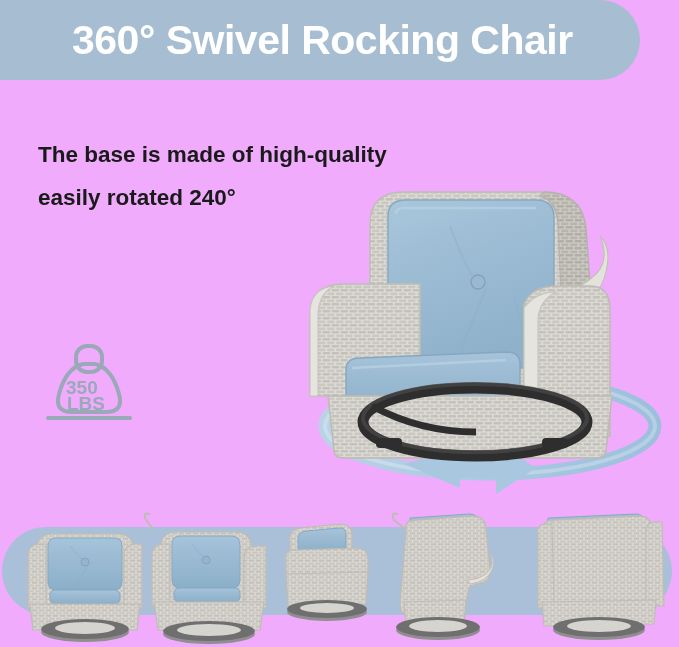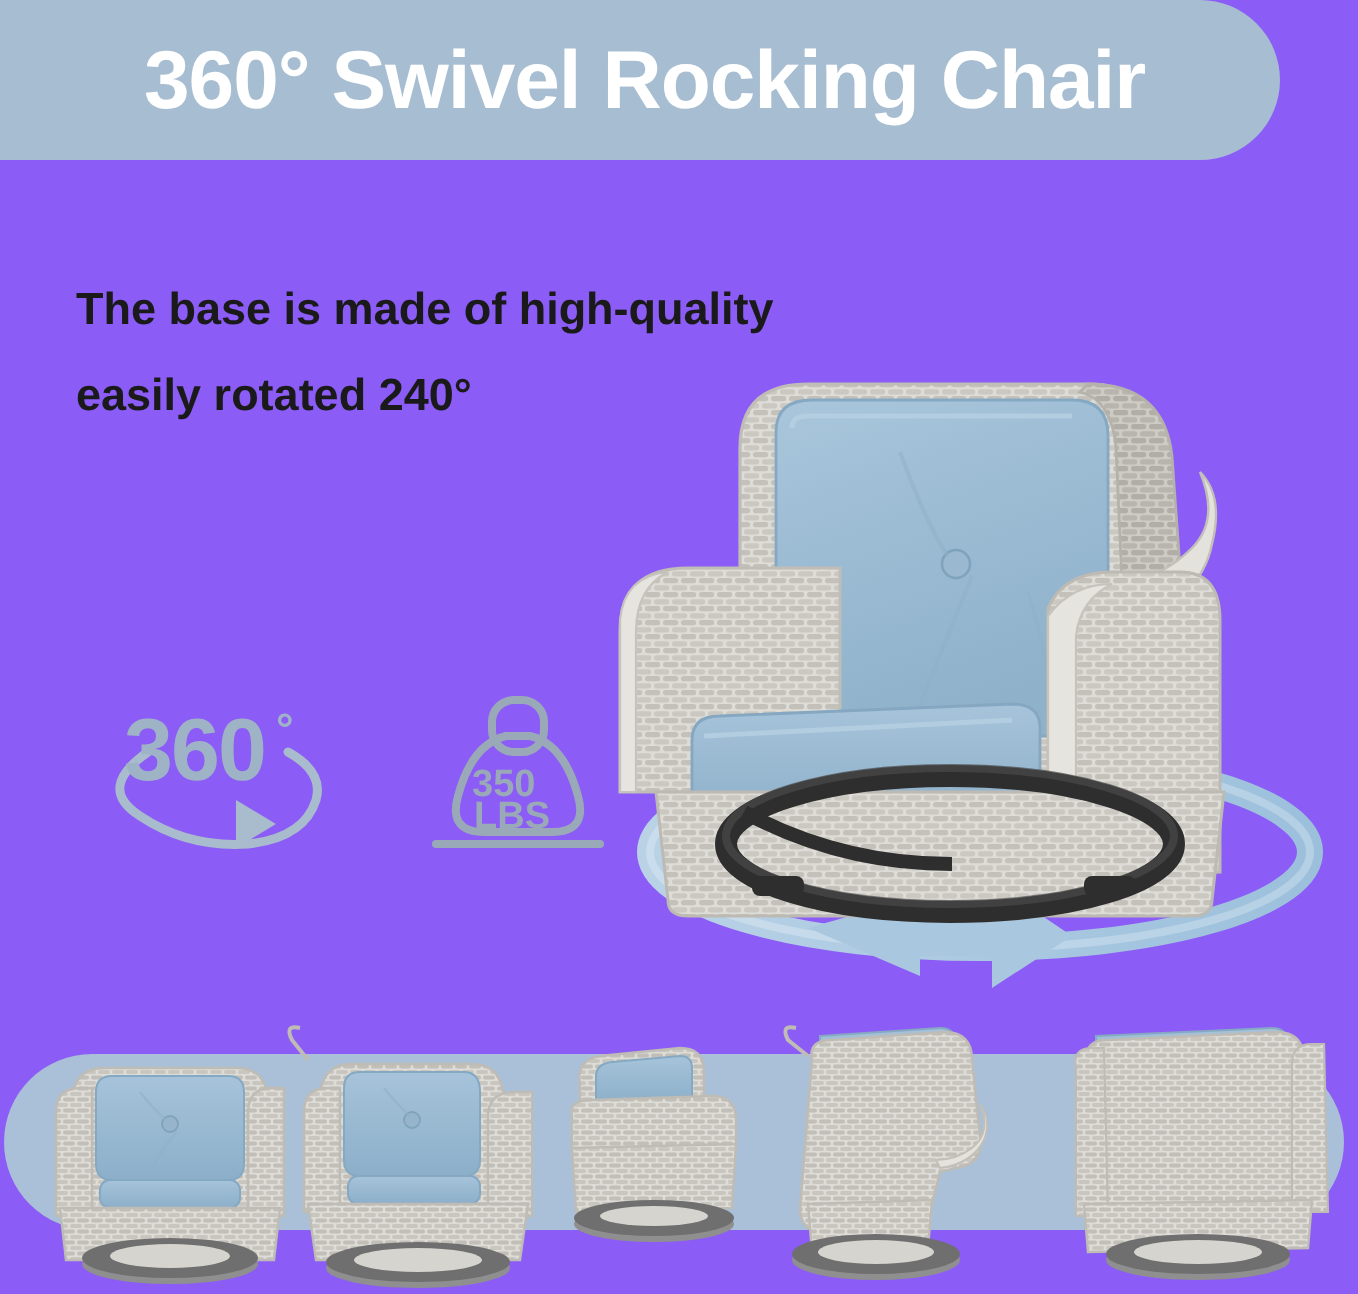--- a/index.html
+++ b/index.html
@@ -3,21 +3,21 @@
 <meta charset="utf-8">
 <style>
   html,body{margin:0;padding:0;}
   body{
     width:679px;height:647px;
     background:#ffffff;
     font-family:"Liberation Sans", sans-serif;
     overflow:hidden;
     position:relative;
   }
-  #page{position:relative;width:679px;height:647px;overflow:hidden;background:#8b5cf6;}
+  #page{position:relative;width:679px;height:647px;overflow:hidden;background:#f0abfc;}
 
   
   .header-banner{
     position:absolute;left:0;top:0;width:640px;height:80px;
     background:#a7bdd1;
     border-radius:0 40px 40px 0;
     display:flex;align-items:center;
   }
   .header-title{
     margin-left:72px;
@@ -145,31 +145,20 @@
         <ellipse cx="175" cy="322" rx="112" ry="34" fill="none" stroke="#4a4a4a" stroke-width="4" opacity="0.7"></ellipse>
         <path d="M72 310 Q120 336 176 336" fill="none" stroke="#2e2e2e" stroke-width="7"></path>
         <rect x="76" y="342" width="26" height="10" rx="4" fill="#2e2e2e"></rect>
         <rect x="242" y="342" width="26" height="10" rx="4" fill="#2e2e2e"></rect>
       </g>
     </svg>
   </div>
 
   <div class="badges">
 
-    <div class="badge-360">
-      <svg width="118" height="88" viewBox="0 0 118 88" xmlns="http://www.w3.org/2000/svg">
-
-        <path d="M28 34 Q2 52 24 66 Q48 82 78 80 Q106 77 112 58 Q116 44 98 34" fill="none" stroke="#a8bccd" stroke-width="4.5" stroke-linecap="round"></path>
-
-        <path d="M72 58 L92 70 L72 82 Z" fill="#a8bccd"></path>
-
-        <text x="16" y="48" font-family="Liberation Sans, sans-serif" font-size="44" font-weight="bold" fill="#9fb3c6" letter-spacing="-1">360</text>
-        <text x="92" y="30" font-family="Liberation Sans, sans-serif" font-size="22" font-weight="bold" fill="#9fb3c6">°</text>
-      </svg>
-    </div>
 
     <div class="badge-weight">
       <svg width="86" height="84" viewBox="0 0 86 84" xmlns="http://www.w3.org/2000/svg">
 
         <rect x="30" y="4" width="26" height="26" rx="11" fill="none" stroke="#9aa9b8" stroke-width="4"></rect>
 
         <path d="M37 22 Q20 26 13 52 Q8 70 26 70 L60 70 Q78 70 73 52 Q66 26 49 22 Z" fill="none" stroke="#9aa9b8" stroke-width="4" stroke-linejoin="round"></path>
 
         <text x="20" y="52" font-family="Liberation Sans, sans-serif" font-size="19" font-weight="bold" fill="#9aa9b8">350</text>
         <text x="21" y="68" font-family="Liberation Sans, sans-serif" font-size="19" font-weight="bold" fill="#9aa9b8">LBS</text>

